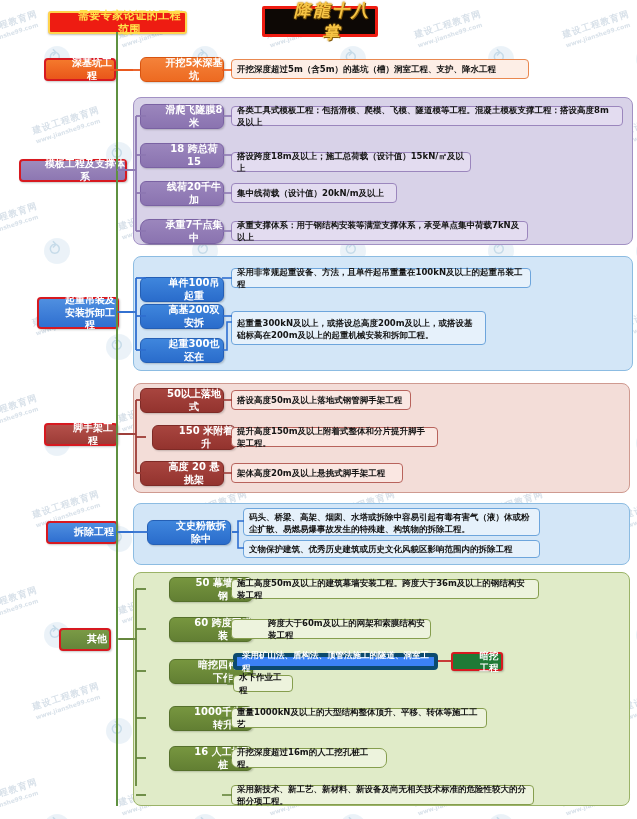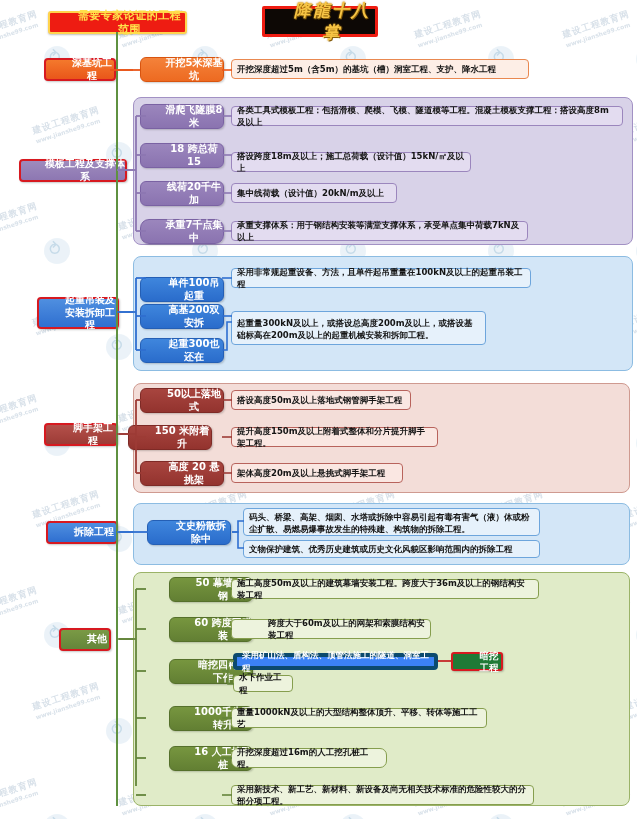--- a/index.html
+++ b/index.html
@@ -438,21 +438,21 @@
   <div class="node key blue" style="left:140px;top:304px;width:84px;height:25px;">高基200双安拆</div>
 
   <div class="node key blue" style="left:140px;top:338px;width:84px;height:25px;">起重300也还在</div>
   <div class="node desc blue" style="left:231px;top:311px;width:255px;height:34px;align-items:flex-start;padding-top:5px;">起重量300kN及以上，或搭设总高度200m及以上，或搭设基础标高在200m及以上的起重机械安装和拆卸工程。</div>
 
   <div class="node cat brown" style="left:44px;top:423px;width:74px;height:23px;">脚手架工程</div>
 
   <div class="node key brown" style="left:140px;top:388px;width:84px;height:25px;">50以上落地式</div>
   <div class="node desc brown" style="left:231px;top:390px;width:180px;height:20px;">搭设高度50m及以上落地式钢管脚手架工程</div>
 
-  <div class="node key brown" style="left:128px;top:425px;width:84px;height:25px;">150 米附着升</div>
+  <div class="node key brown" style="left:152px;top:425px;width:84px;height:25px;">150 米附着升</div>
   <div class="node desc brown" style="left:231px;top:427px;width:207px;height:20px;">提升高度150m及以上附着式整体和分片提升脚手架工程。</div>
 
   <div class="node key brown" style="left:140px;top:461px;width:84px;height:25px;">高度 20 悬挑架</div>
   <div class="node desc brown" style="left:231px;top:463px;width:172px;height:20px;">架体高度20m及以上悬挑式脚手架工程</div>
 
   <div class="node cat blue2" style="left:46px;top:521px;width:72px;height:23px;">拆除工程</div>
 
   <div class="node key blue2" style="left:147px;top:520px;width:84px;height:25px;">文史粉散拆除中</div>
   <div class="node desc blue2" style="left:243px;top:508px;width:297px;height:28px;align-items:flex-start;padding-top:2px;">码头、桥梁、高架、烟囱、水塔或拆除中容易引起有毒有害气（液）体或粉尘扩散、易燃易爆事故发生的特殊建、构筑物的拆除工程。</div>
   <div class="node desc blue2" style="left:243px;top:540px;width:297px;height:18px;">文物保护建筑、优秀历史建筑或历史文化风貌区影响范围内的拆除工程</div>

